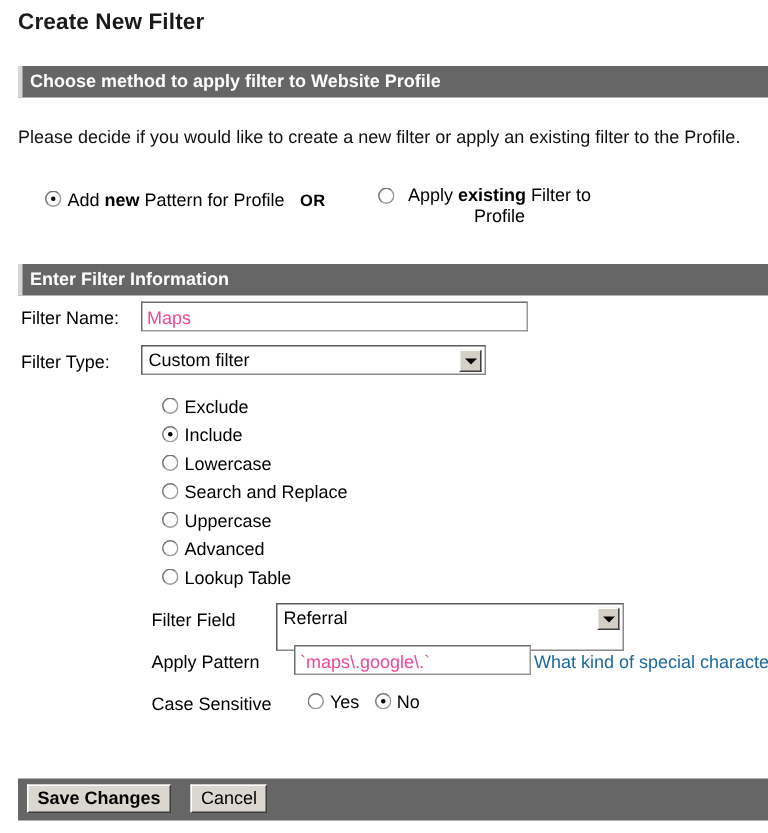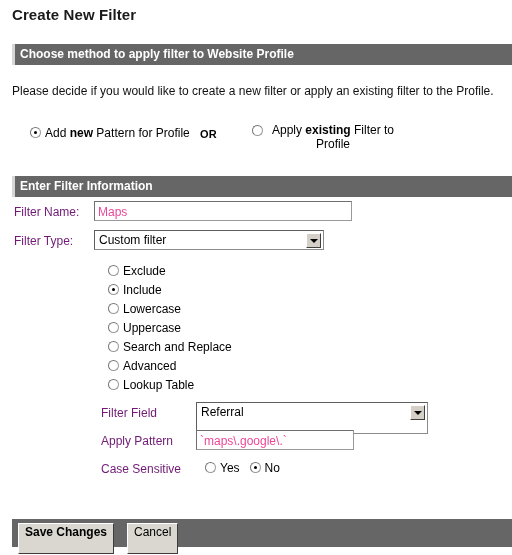--- a/index.html
+++ b/index.html
@@ -130,21 +130,21 @@
     width: 3px;
     height: 3px;
     border-radius: 50%;
     background: #000000;
   }
 
   
   .form-label {
     position: absolute;
     font-size: 12px;
-    color: #701a75;
+    color: #000000;
     white-space: nowrap;
   }
   .text-input {
     position: absolute;
     box-sizing: border-box;
     background: #ffffff;
     border: 1px solid #999999;
     border-top-color: #6f6f6f;
     border-left-color: #6f6f6f;
     font-family: "Liberation Sans", sans-serif;
@@ -233,21 +233,21 @@
     left: 12px;
     top: 519px;
     width: 500px;
     height: 28px;
     background: #666666;
     box-sizing: border-box;
   }
   .btn {
     position: absolute;
     top: 4px;
-    height: 31px;
+    height: 19px;
     background: #d9d7cf;
     border: 1px solid #ffffff;
     border-right-color: #3d3d3d;
     border-bottom-color: #3d3d3d;
     box-sizing: border-box;
     font-family: "Liberation Sans", sans-serif;
     font-size: 12px;
     color: #000000;
     text-align: left;
     line-height: 17px;
@@ -302,41 +302,42 @@
     <div class="type-item">
       <span class="radio-ctl"></span><span>Exclude</span>
     </div>
     <div class="type-item">
       <span class="radio-ctl checked"></span><span>Include</span>
     </div>
     <div class="type-item">
       <span class="radio-ctl"></span><span>Lowercase</span>
     </div>
     <div class="type-item">
+      <span class="radio-ctl"></span><span>Search and Replace</span>
+    </div>
+    <div class="type-item">
       <span class="radio-ctl"></span><span>Uppercase</span>
     </div>
     <div class="type-item">
-      <span class="radio-ctl"></span><span>Search and Replace</span>
-    </div>
-    <div class="type-item">
       <span class="radio-ctl"></span><span>Advanced</span>
     </div>
     <div class="type-item">
       <span class="radio-ctl"></span><span>Lookup Table</span>
     </div>
   </div>
 
   <div class="form-label" style="left:101px; top:406px;">Filter Field</div>
-  <div class="select-box" style="left:196px; top:402px; width:232px; height:32px;">
+  <div class="select-box" style="left:184px; top:402px; width:232px; height:32px;">
     <span class="sel-value">Referral</span>
     <span class="sel-arrow"></span>
   </div>
 
   <div class="form-label" style="left:101px; top:434px;">Apply Pattern</div>
   <input class="text-input" style="left: 196px; top: 430px; width: 158px; height: 20px;" type="text" value="`maps\.google\.`">
+  <a class="help-link" href="#">What kind of special characte</a>
 
   <div class="form-label" style="left:101px; top:462px;">Case Sensitive</div>
   <div class="cs-opts">
     <span class="cs-choice"><span class="radio-ctl"></span><span>Yes</span></span><span class="cs-choice"><span class="radio-ctl checked"></span><span>No</span></span>
   </div>
 
   <div class="footer-bar">
     <div class="btn" id="btn-save">Save Changes</div>
     <div class="btn" id="btn-cancel">Cancel</div>
   </div>

